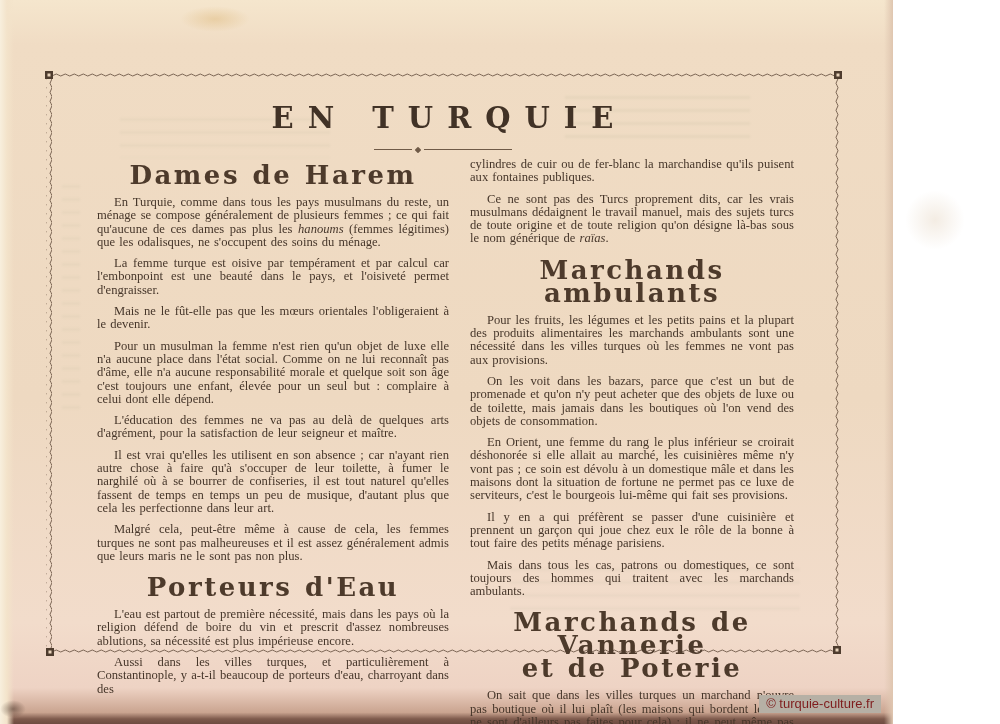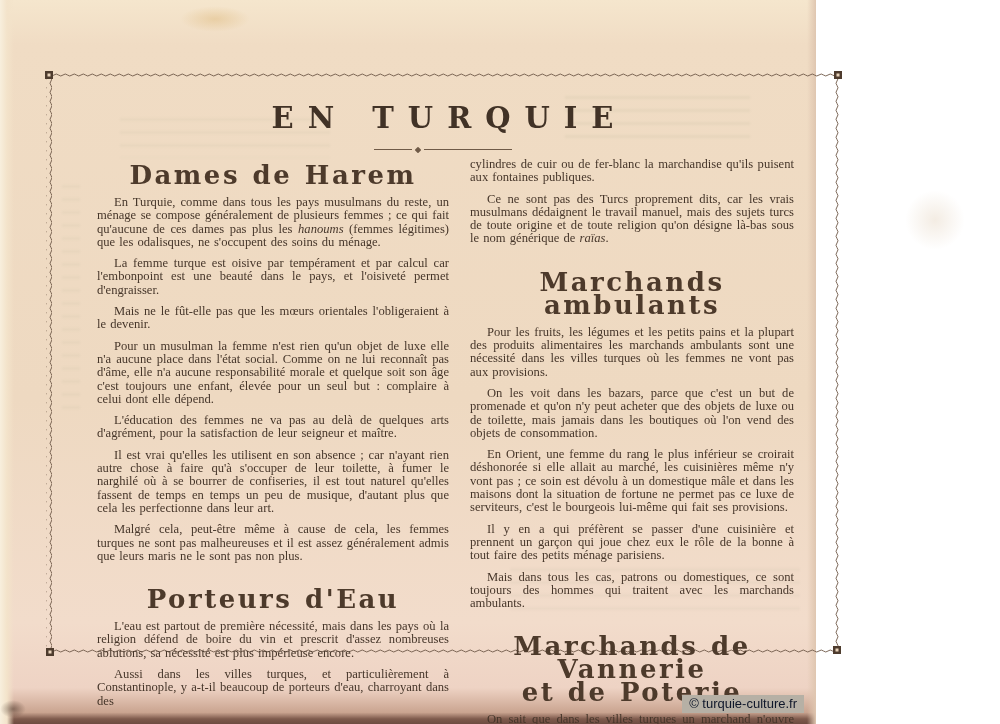--- a/index.html
+++ b/index.html
@@ -1,18 +1,18 @@
 <!DOCTYPE html>
 <html style="--ink: #46362a; --heading: #4d3a2b;"><head>
 <meta charset="utf-8">
 <style>
   html,body{margin:0;padding:0;}
   body{width:1000px;height:724px;overflow:hidden;
        font-family:"Liberation Serif", serif;}
-  .page{position:relative;width:816px;height:724px;
+  .page{position:relative;width:893px;height:724px;
     background:
       linear-gradient(90deg, #f8efdd 0px, #f3e3ca 7px, rgba(243,227,202,0) 14px),
       linear-gradient(270deg, #dfc6b0 0px, rgba(223,198,176,0) 9px),
       linear-gradient(180deg, #f5e6cd 0px, #f0dcc4 45px, #eed9c1 55%, #f2dccb 86%, #eed3c4 95%, #caa490 98.4%, #7e5a4c 99.3%, #6e4c41 100%);
   }
   
   .frame{position:absolute;left:0;top:0;pointer-events:none;}
   
   .title{position:absolute;left:49px;top:101px;width:787px;text-align:center;
     font-family:"DejaVu Serif", serif;font-weight:700;font-size:29px;
@@ -25,27 +25,27 @@
   .divider .orn{width:6px;height:6px;margin:0 3px;background:#6f5a47;
     transform:rotate(45deg) scale(.8);border-radius:1px;}
   
   .col{position:absolute;text-align:justify;color:var(--ink,#46362a);
     font-size:12.6px;line-height:13.3px;word-spacing:1px;}
   .col-left{left:89px;top:164px;width:368px;}
   .col-right{left:462px;top:150px;width:340px;}
   .col h2{font-family:"DejaVu Serif", serif;font-weight:700;text-align:center;
     font-size:26px;line-height:23px;letter-spacing:2.5px;
     color:var(--heading,#4d3a2b);margin:0 0 9px 0;}
-  .col section + section h2{margin-top:25px;}
+  .col section + section h2{margin-top:13px;}
   .col p{margin:8px;text-indent:17px;}
   .col p.no-indent{text-indent:0;}
   .col i{font-style:italic;}
   
   .watermark{position:absolute;right:12px;bottom:11px;
-    background:#b6b0a5;color:#0f172a;padding:1px 7px 2px 7px;
+    background:#b6b0a5;color:#7f1d1d;padding:1px 7px 2px 7px;
     font-family:"Liberation Sans", sans-serif;font-size:13px;}
   
   .ghost{position:absolute;
     background:repeating-linear-gradient(180deg, rgba(122,136,104,.55) 0 3px, rgba(0,0,0,0) 3px 13px);
     filter:blur(1.3px);opacity:.14;pointer-events:none;}
   .g1{left:565px;top:96px;width:185px;height:52px;}
   .g2{left:120px;top:118px;width:210px;height:40px;opacity:.10;}
   .g3{left:510px;top:568px;width:290px;height:48px;opacity:.09;}
   .g4{left:62px;top:185px;width:18px;height:230px;opacity:.10;}
   .stain{position:absolute;border-radius:50%;pointer-events:none;}

